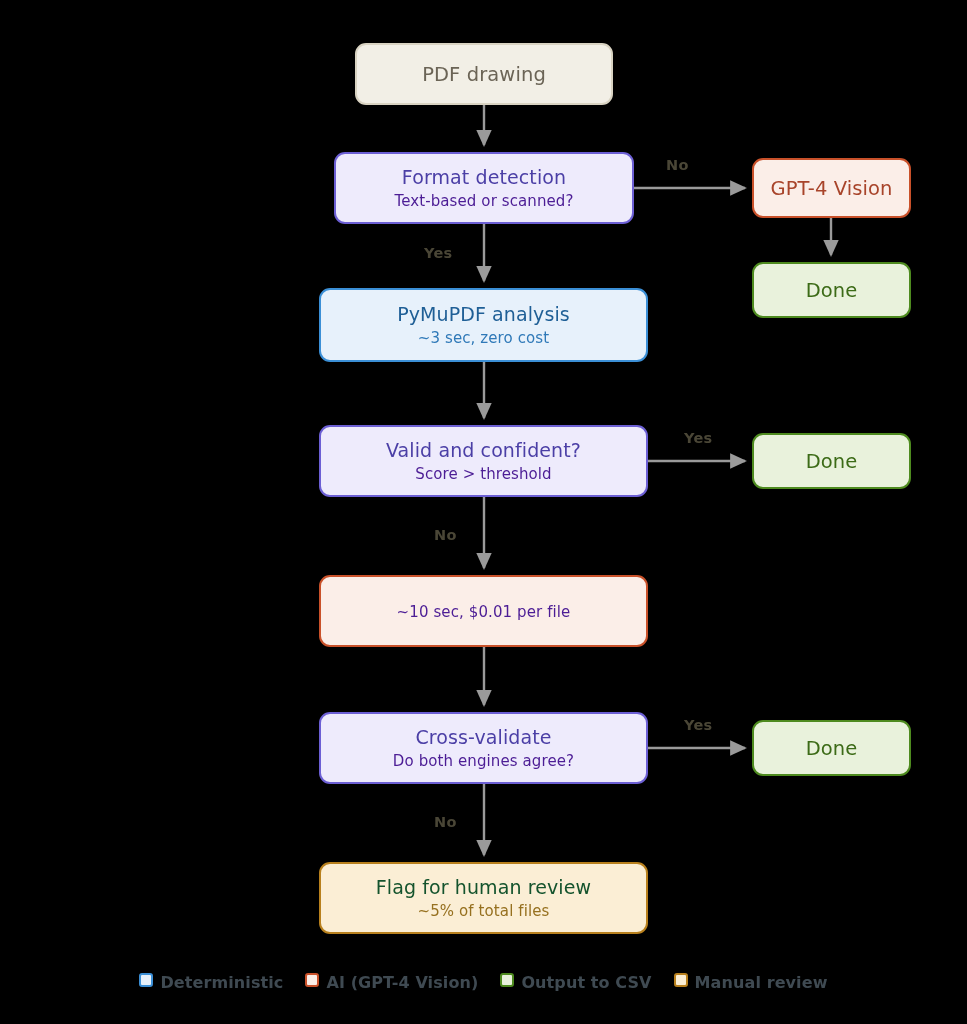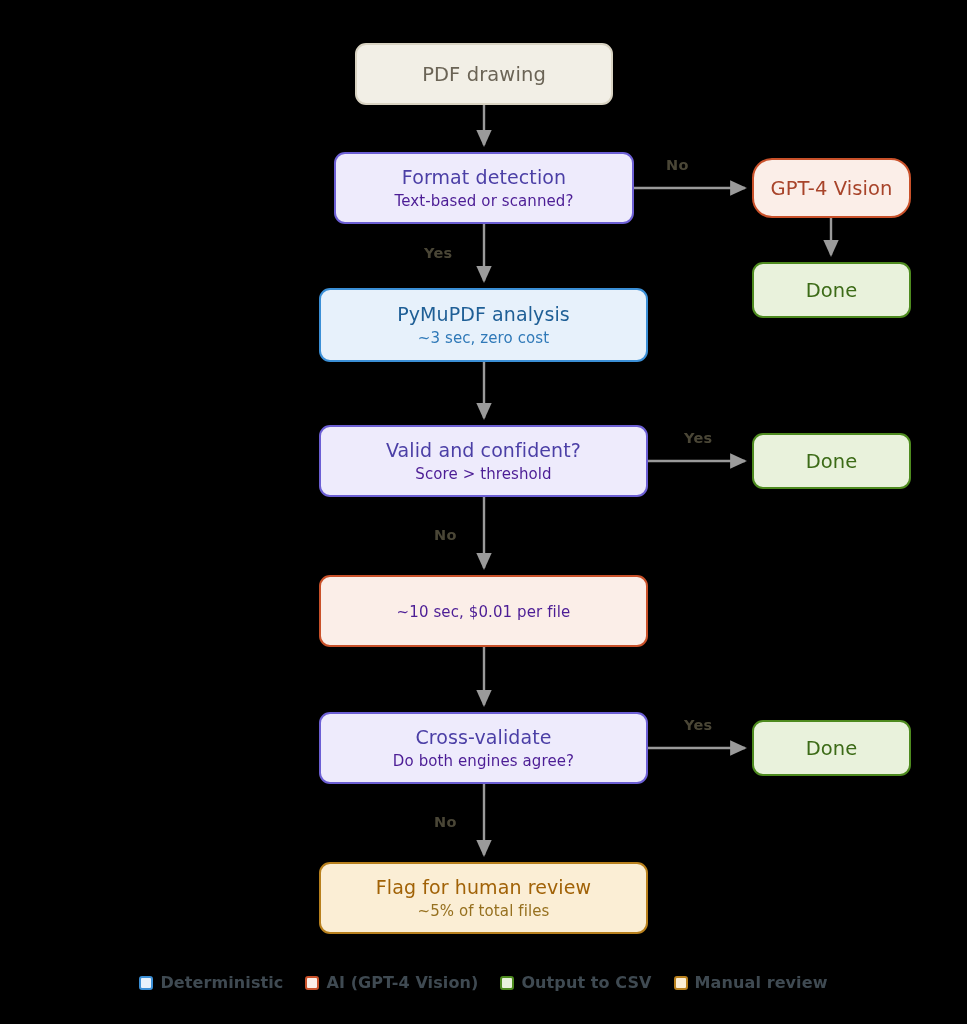--- a/index.html
+++ b/index.html
@@ -65,21 +65,21 @@
   .cat-det    .sub   { color: #2f79b8; }
 
   .cat-ai     { background: #fcedе8; background: #fbeee8; border-color: #c9512a; }
   .cat-ai     .title { color: #a8442a; }
   .cat-ai     .sub   { color: #4c1d95; }
 
   .cat-out    { background: #e9f2dc; border-color: #4e8b1f; }
   .cat-out    .title { color: #3c6b17; }
 
   .cat-manual { background: #fbeed5; border-color: #b8801d; }
-  .cat-manual .title { color: #a16207; }
+  .cat-manual .title { color: #14532d; }
   .cat-manual .sub   { color: #96701f; }
 
   .edge-label {
     position: absolute;
     font-size: 14.5px;
     font-weight: bold;
     color: #4a4636;
     letter-spacing: 0.3px;
     white-space: nowrap;
   }
@@ -89,21 +89,21 @@
     position: absolute;
     left: 0;
     top: 973px;
     width: 967px;
     display: flex;
     justify-content: center;
     align-items: center;
   }
   .legend-item {
     display: flex;
-    align-items: center;
+    align-items: flex-start;
     margin: 0 11px;
   }
   .legend-swatch {
     width: 14px;
     height: 14px;
     border-radius: 3px;
     border-width: 2px;
     border-style: solid;
     box-sizing: border-box;
     margin-right: 7px;
@@ -146,21 +146,21 @@
   </svg>
 
   <div id="node-layer">
       <div class="node cat-start single" style="left: 355px; top: 43px; width: 258px; height: 62px;">
         <div class="title">PDF drawing</div>
       </div>
       <div class="node cat-decide" style="left: 334px; top: 152px; width: 300px; height: 72px;">
         <div class="title">Format detection</div>
         <div class="sub">Text-based or scanned?</div>
       </div>
-      <div class="node cat-ai single" style="left: 752px; top: 158px; width: 159px; height: 60px; border-radius: 20px;">
+      <div class="node cat-ai single" style="left: 752px; top: 158px; width: 159px; height: 60px;">
         <div class="title">GPT-4 Vision</div>
       </div>
       <div class="node cat-out single" style="left: 752px; top: 262px; width: 159px; height: 56px;">
         <div class="title">Done</div>
       </div>
       <div class="node cat-det" style="left: 319px; top: 288px; width: 329px; height: 74px;">
         <div class="title">PyMuPDF analysis</div>
         <div class="sub">~3 sec, zero cost</div>
       </div>
       <div class="node cat-decide" style="left: 319px; top: 425px; width: 329px; height: 72px;">

